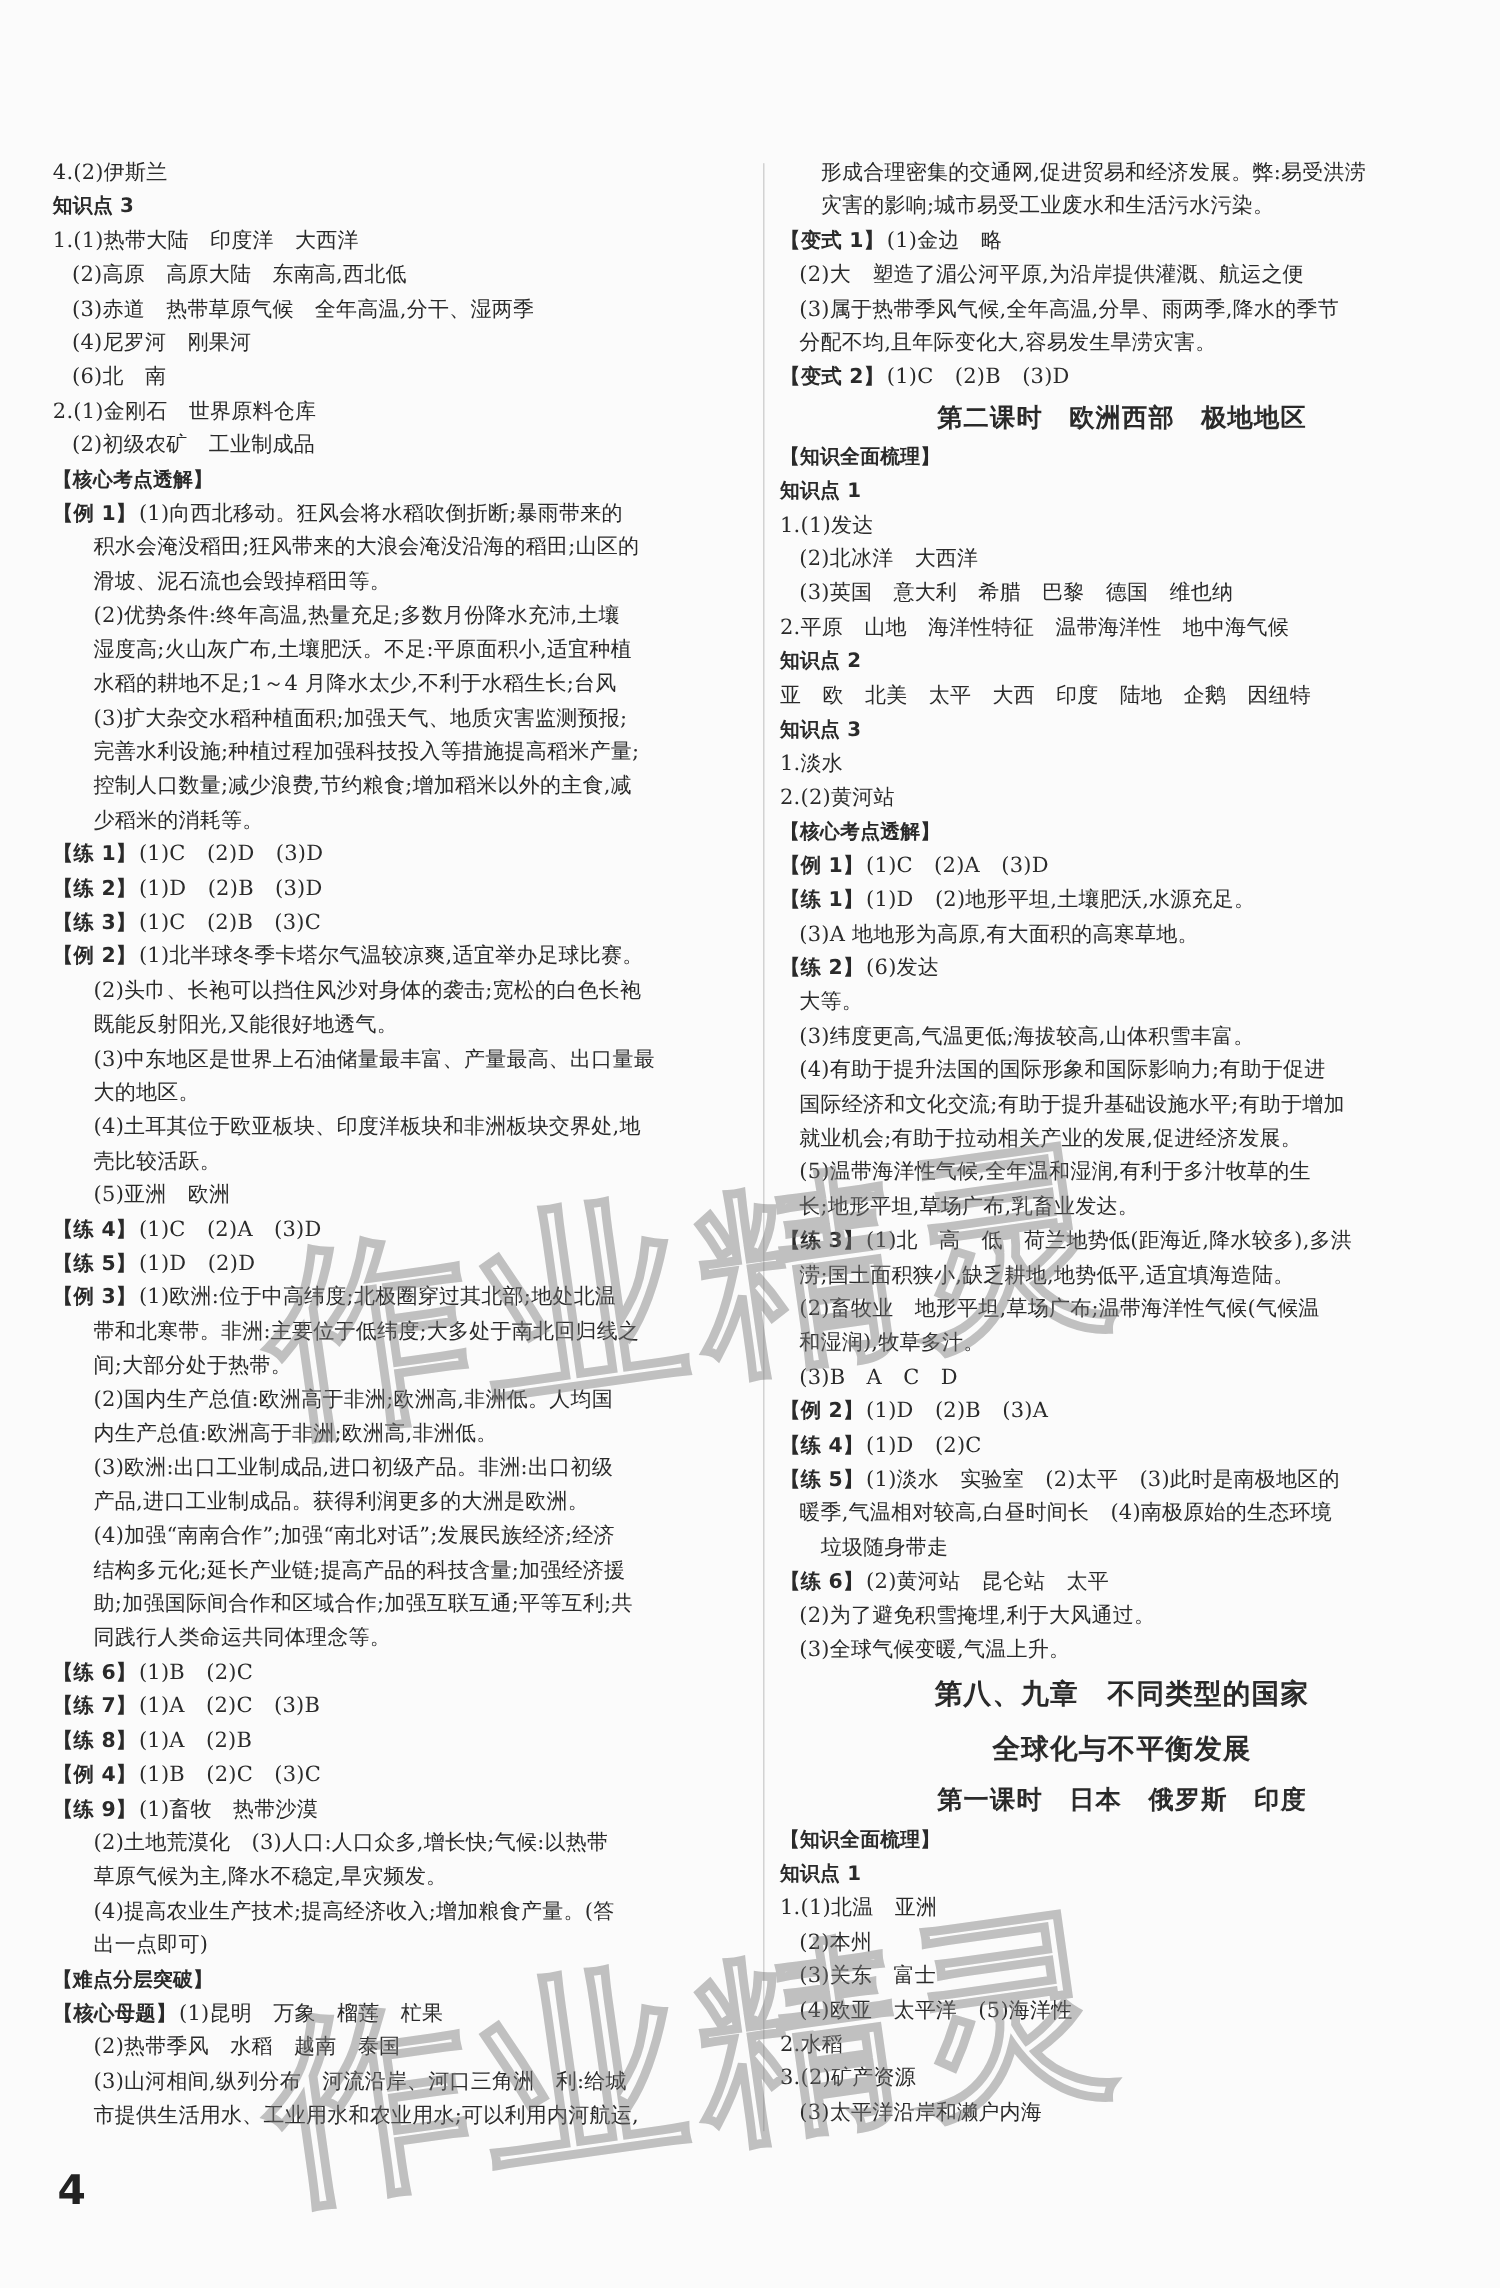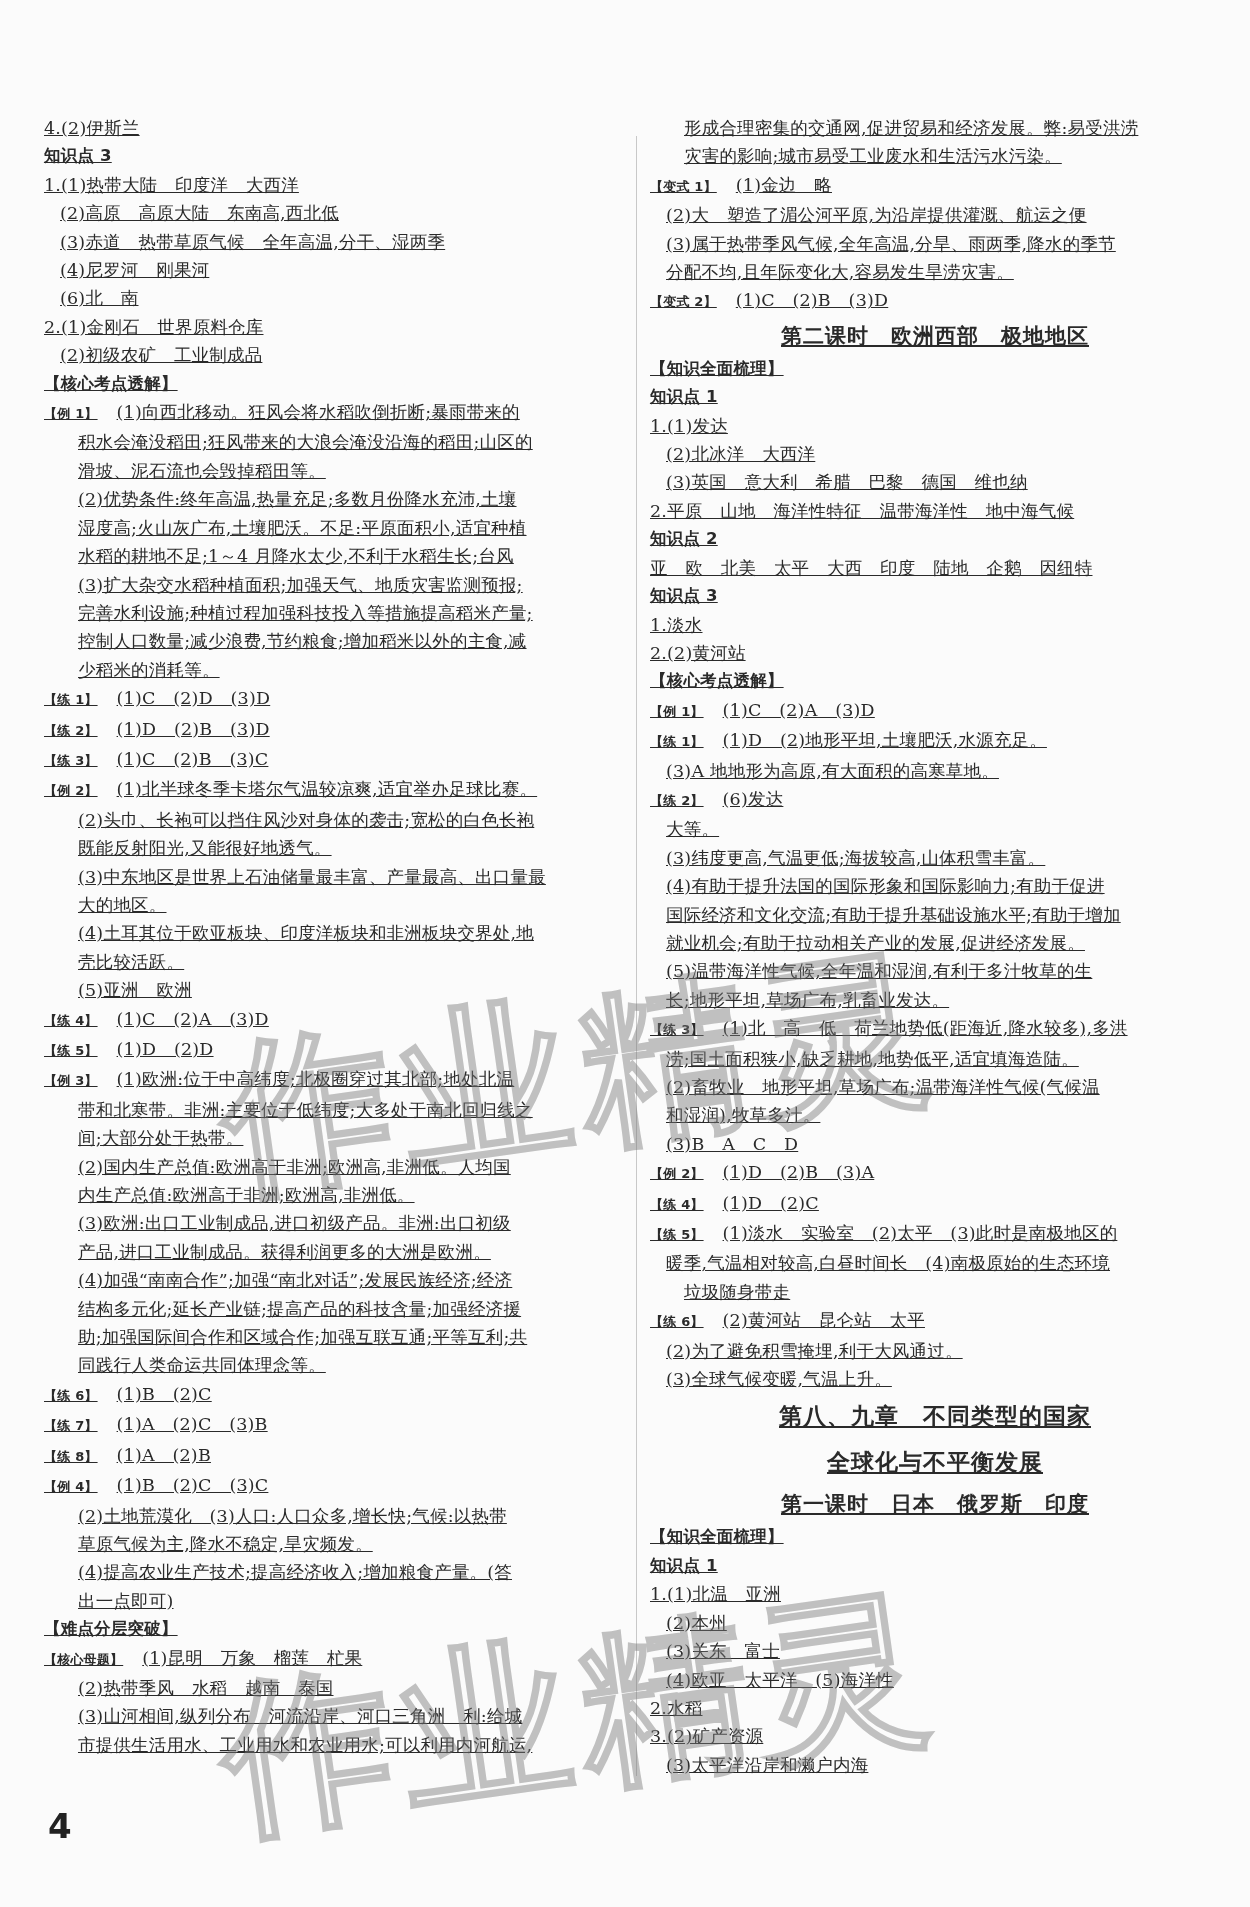--- a/index.html
+++ b/index.html
@@ -1,29 +1,29 @@
 <!DOCTYPE html>
 <html><head>
 <meta charset="utf-8">
 <style>
   html, body { margin: 0; padding: 0; background: #fbfbfb; }
   body {
     width: 1250px; height: 1907px; position: relative; overflow: hidden;
     font-family: "DejaVu Serif", "Liberation Serif", serif;
     color: #2a2a2a;
   }
-  .col { position: absolute; top: 114px; text-decoration: underline; }
+  .col { position: absolute; top: 130px; }
   .col-left { left: 44px; width: 578px; }
   .col-right { left: 650px; width: 570px; }
   .divider { position: absolute; left: 636px; top: 136px; width: 1px; height: 1640px; background: #c8c8c8; }
   .line { font-size: 17.5px; line-height: 28.4px; white-space: nowrap; letter-spacing: 0.2px; }
   .i1 { padding-left: 16px; }
   .i2 { padding-left: 34px; }
   .bold { font-family: "DejaVu Sans", "Liberation Sans", sans-serif; font-weight: bold; font-size: 16.5px; }
-  .tag { font-family: "DejaVu Sans", "Liberation Sans", sans-serif; font-weight: bold; font-size: 13px; margin-right: 19px; }
+  .tag { font-family: "DejaVu Sans", "Liberation Sans", sans-serif; font-weight: bold; font-size: 17px; margin-right: 2px; }
   .h-lesson { font-family: "DejaVu Sans", "Liberation Sans", sans-serif; font-weight: bold; font-size: 21px; text-align: center; line-height: 38px; letter-spacing: 1px; }
   .h-chapter { font-family: "DejaVu Serif", "Liberation Serif", serif; font-weight: bold; font-size: 23px; text-align: center; line-height: 46px; letter-spacing: 1px; }
   .page-num { position: absolute; left: 48px; top: 1806px; font-family: "DejaVu Sans", "Liberation Sans", sans-serif; font-weight: bold; font-size: 34px; color: #222; }
   .watermark { position: absolute; font-family: "DejaVu Sans", "Liberation Sans", sans-serif; font-weight: bold; font-size: 170px; color: transparent; -webkit-text-stroke: 2px rgba(120,120,120,0.45); transform: rotate(-8deg); letter-spacing: 10px; pointer-events: none; white-space: nowrap; }
   .wm1 { left: 220px; top: 960px; }
   .wm2 { left: 220px; top: 1600px; }
 </style>
 </head>
 <body>
 
@@ -69,20 +69,21 @@
     <div class="line i2"><span>(3)欧洲:出口工业制成品,进口初级产品。非洲:出口初级</span></div>
     <div class="line i2"><span>产品,进口工业制成品。获得利润更多的大洲是欧洲。</span></div>
     <div class="line i2"><span>(4)加强“南南合作”;加强“南北对话”;发展民族经济;经济</span></div>
     <div class="line i2"><span>结构多元化;延长产业链;提高产品的科技含量;加强经济援</span></div>
     <div class="line i2"><span>助;加强国际间合作和区域合作;加强互联互通;平等互利;共</span></div>
     <div class="line i2"><span>同践行人类命运共同体理念等。</span></div>
     <div class="line "><span class="tag">【练 6】</span><span>(1)B　(2)C</span></div>
     <div class="line "><span class="tag">【练 7】</span><span>(1)A　(2)C　(3)B</span></div>
     <div class="line "><span class="tag">【练 8】</span><span>(1)A　(2)B</span></div>
     <div class="line "><span class="tag">【例 4】</span><span>(1)B　(2)C　(3)C</span></div>
+    <div class="line "><span class="tag">【练 9】</span><span>(1)畜牧　热带沙漠</span></div>
     <div class="line i2"><span>(2)土地荒漠化　(3)人口:人口众多,增长快;气候:以热带</span></div>
     <div class="line i2"><span>草原气候为主,降水不稳定,旱灾频发。</span></div>
     <div class="line i2"><span>(4)提高农业生产技术;提高经济收入;增加粮食产量。(答</span></div>
     <div class="line i2"><span>出一点即可)</span></div>
     <div class="line bold"><span>【难点分层突破】</span></div>
     <div class="line "><span class="tag">【核心母题】</span><span>(1)昆明　万象　榴莲　杧果</span></div>
     <div class="line i2"><span>(2)热带季风　水稻　越南　泰国</span></div>
     <div class="line i2"><span>(3)山河相间,纵列分布　河流沿岸、河口三角洲　利:给城</span></div>
     <div class="line i2"><span>市提供生活用水、工业用水和农业用水;可以利用内河航运,</span></div>
   </div>

